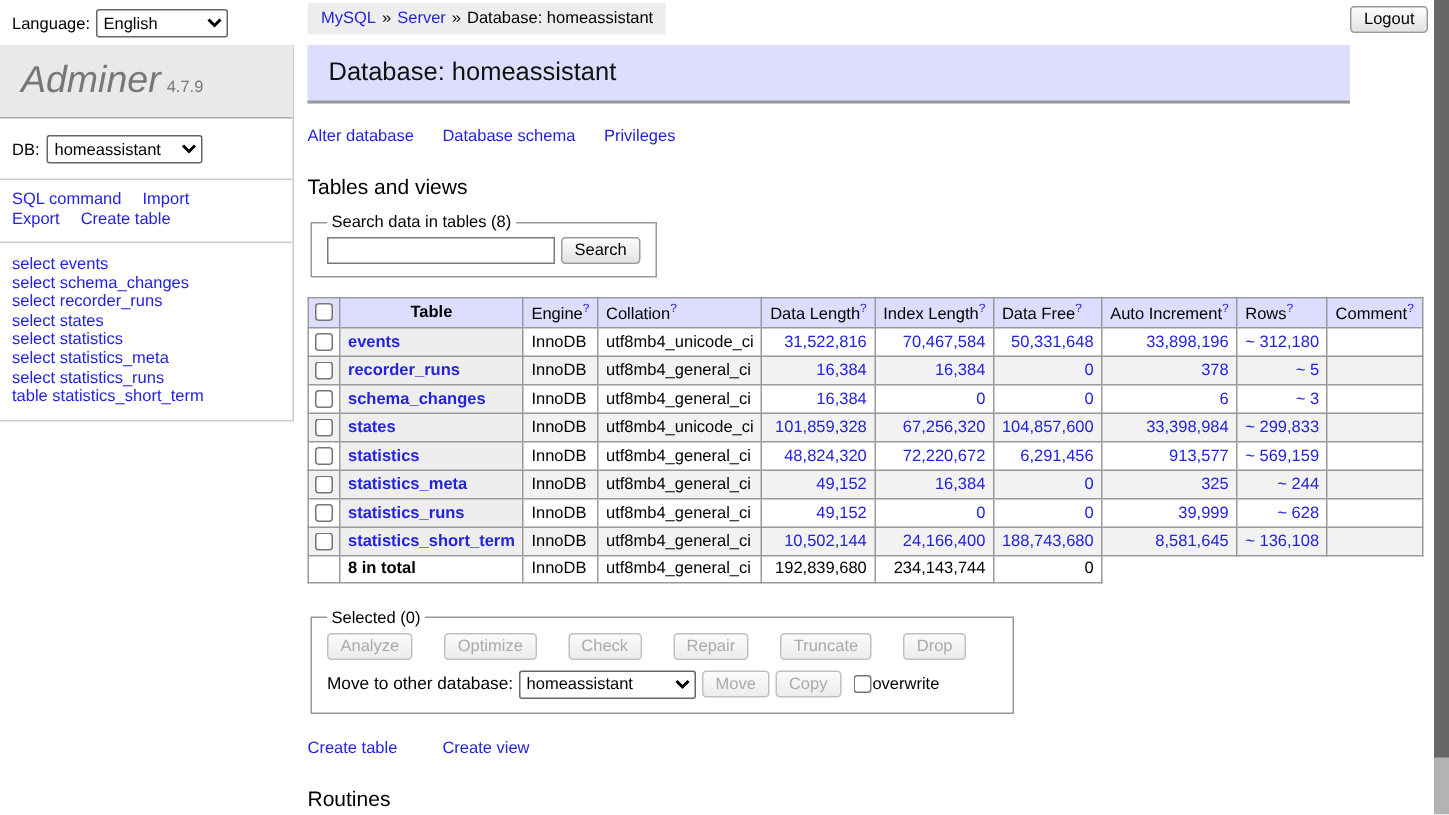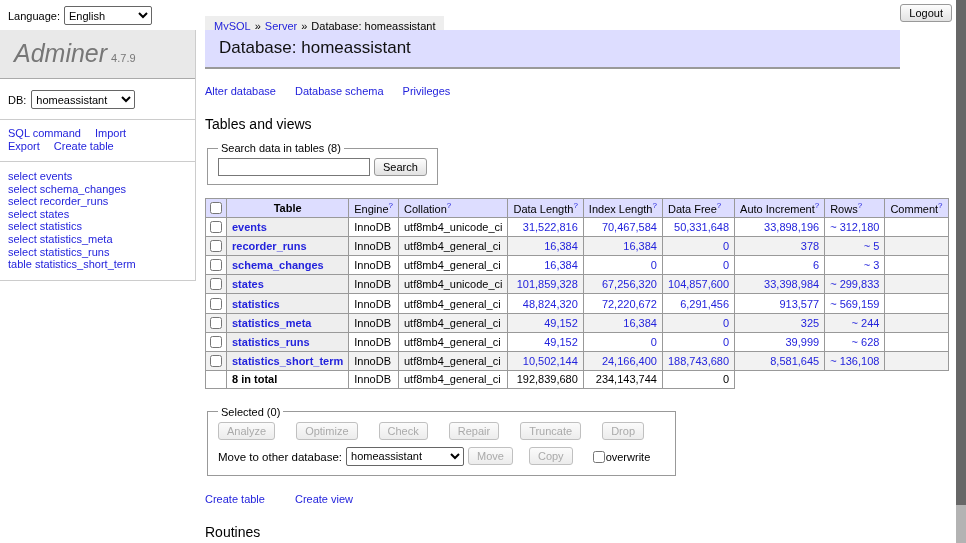--- a/index.html
+++ b/index.html
@@ -13,21 +13,21 @@
 
   
   .lang-row { position:absolute; top:6px; left:8px; }
   .lang-row label { margin-right:4px; }
   select {
     font-family:inherit; font-size:11px; height:19px;
     border:1px solid #666; background:#fff; border-radius:2px;
   }
   .lang-row select { width:88px; }
   .breadcrumb {
-    position:absolute; top:16px; left:205px; background:#eee;
+    position:absolute; top:2px; left:205px; background:#eee;
     padding:4px 9px 5px; white-space:nowrap;
   }
   .breadcrumb .sep { color:#000; margin:0 4px; }
   .logout-wrap { position:absolute; top:4px; right:14px; }
   button, input[type="submit"] {
     font-family:inherit; font-size:11px; padding:2px 8px;
     background:linear-gradient(#fdfdfd,#e2e2e2); border:1px solid #999;
     border-radius:3px; color:#000; cursor:pointer;
   }
   button:disabled { color:#aaa; border-color:#c0c0c0;
@@ -101,21 +101,21 @@
   .total-row .total-label { font-weight:bold; }
   .total-row td.nb { border:none; background:#fff; }
   input[type="checkbox"] { width:12px; height:12px; margin:1px; vertical-align:middle; }
 
   
   .selected-fieldset { margin-top:17px; padding:4px 10px 9px; min-width:396px; }
   .selected-fieldset .btn-row button { margin-right:21px; }
   .move-row { margin-top:7px; }
   .move-row label.mv { font-size:11.5px; }
   .move-row select { width:118px; margin:0 4px 0 4px; }
-  .move-row button { margin-right:16px; }
+  .move-row button { margin-right:4px; }
   .move-row .ovr { margin-left:4px; }
 
   .create-links { margin:17px 0 0; }
   .create-links a { margin-right:30px; }
 
   
   .scrollbar { position:absolute; top:0; right:0; width:10px; height:543px; background:#b3b3b3; }
   .scrollbar .thumb { width:10px; height:505px; background:#676767; }
 </style>
 </head>

